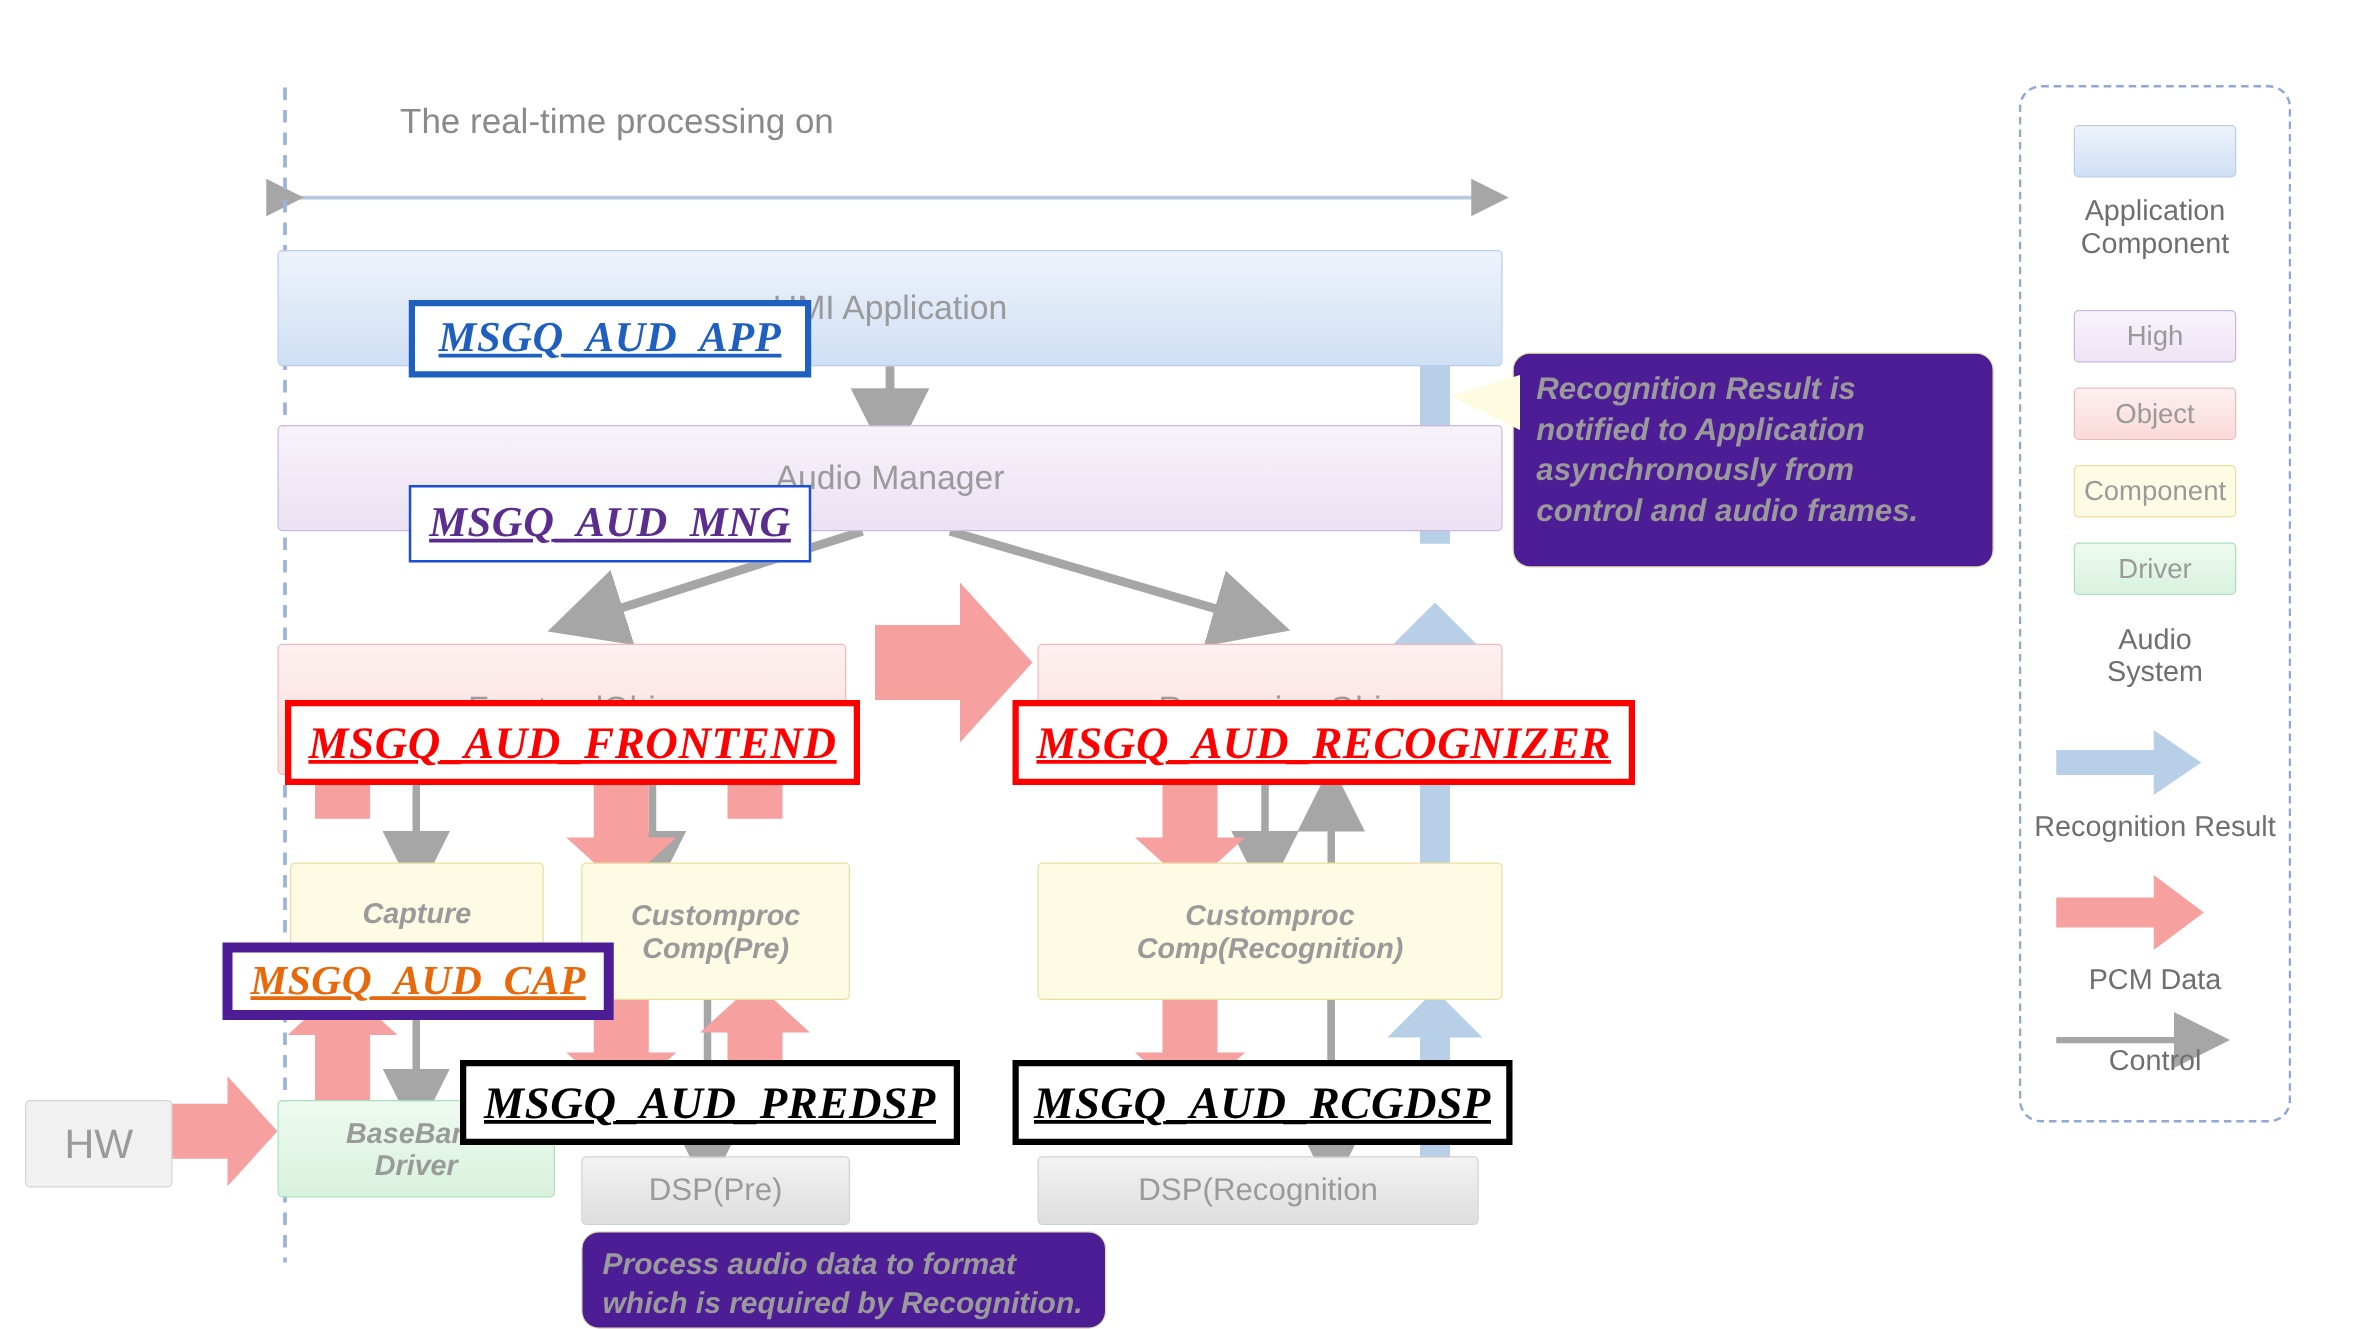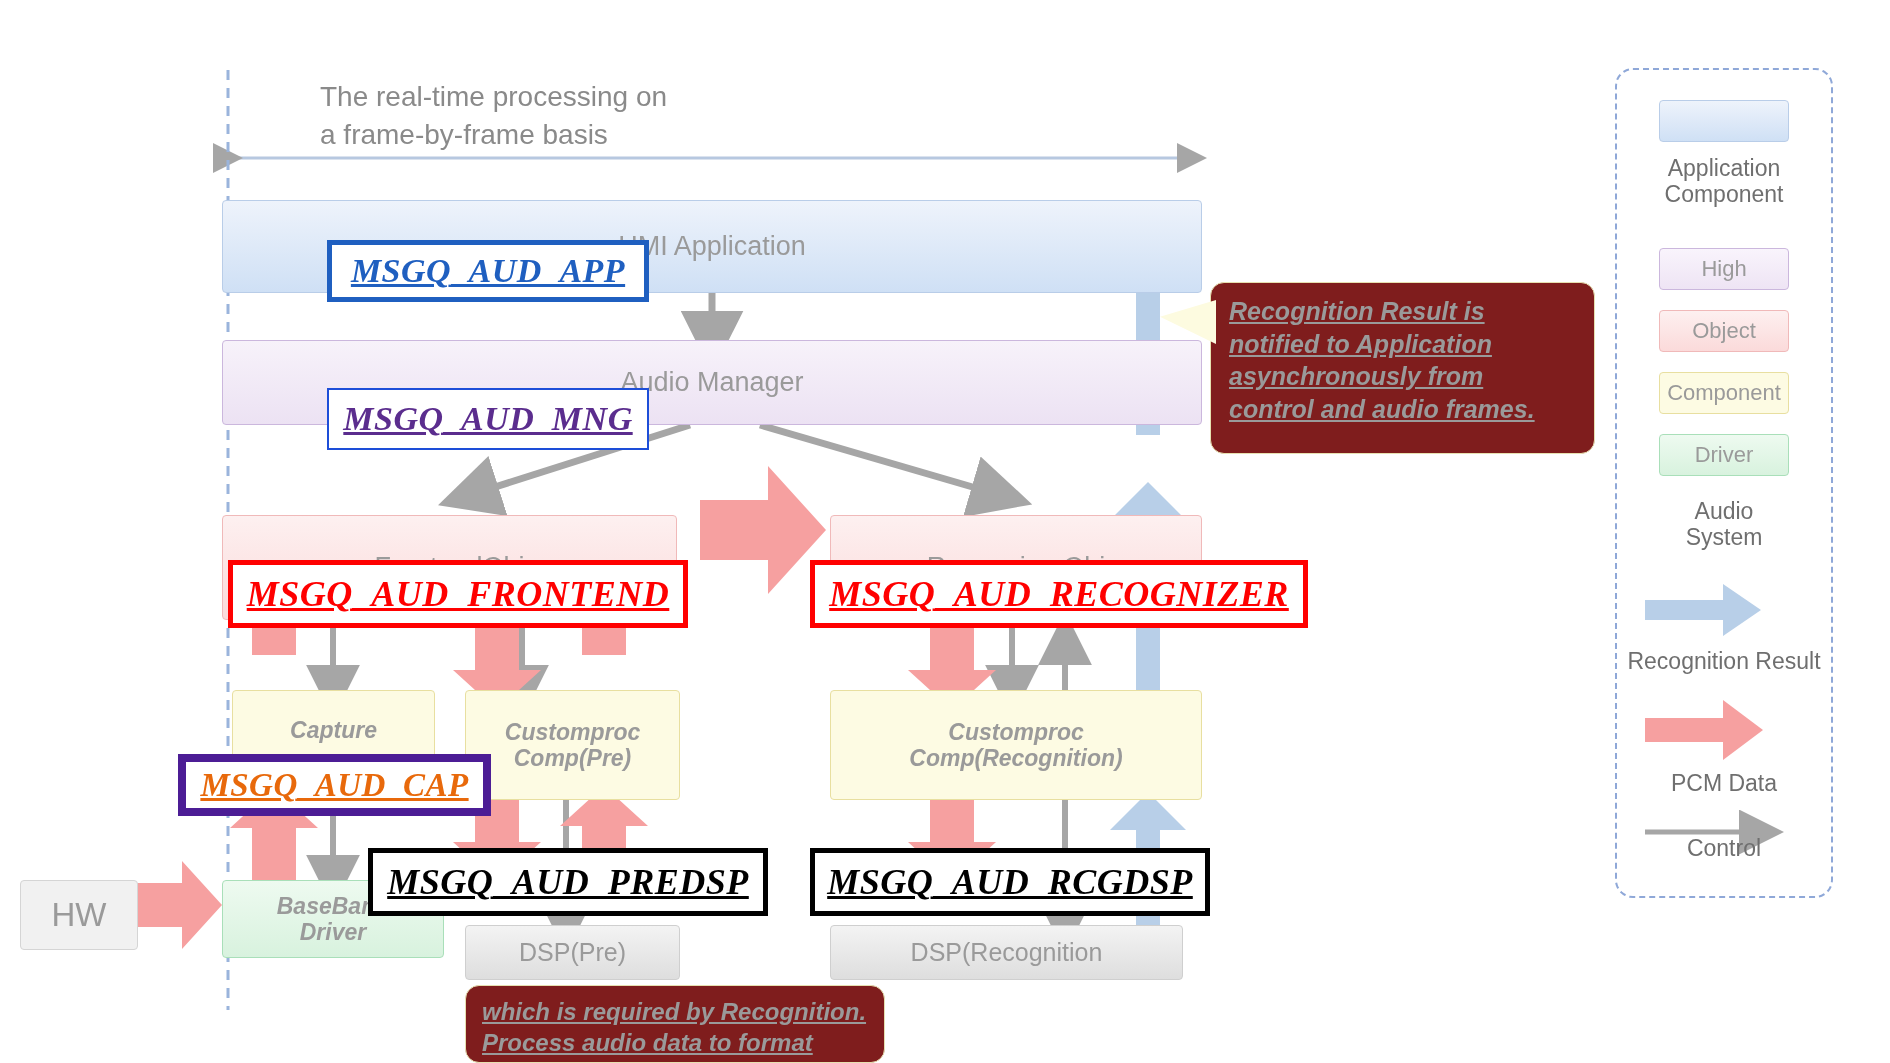--- a/index.html
+++ b/index.html
@@ -61,28 +61,28 @@
     font-family:"Liberation Serif", serif;
     font-weight:bold;font-style:italic;
     text-decoration:underline;
     white-space:nowrap;
     letter-spacing:0.5px;
   }
 
   
   .callout{
     position:absolute;
-    background:#7f1d1d;
+    background:#4c1d95;
     border:1px solid #e6e0b0;
     border-radius:14px;
     box-sizing:border-box;
     padding:12px 18px;
     color:#9a9a9a;
     font-style:italic;font-weight:bold;
-    font-size:25px;line-height:1.3;text-decoration:underline;
+    font-size:25px;line-height:1.3;
   }
   .callout.small{font-size:24px;}
 
   
   .legend{
     position:absolute;
     left:1615px;top:68px;width:218px;height:830px;
     border:2px dashed #8fa8d8;
     border-radius:18px;
     box-sizing:border-box;
@@ -186,21 +186,20 @@
 
   <g>
     <path d="M1645,610 l0,-10 l78,0 l0,-16 l38,26 l-38,26 l0,-16 l-78,0 z" fill="#b8cfe8"></path>
     <path d="M1645,730 l0,-12 l78,0 l0,-18 l40,30 l-40,30 l0,-18 l-78,0 z" fill="#f6a0a0"></path>
     <line x1="1645" y1="832" x2="1760" y2="832" stroke="#a6a6a6" stroke-width="5" marker-end="url(#greyhead)"></line>
   </g>
 </svg>
 
 <div class="titletext" style="left:320px;top:78px;width:520px;">
   <div>The real-time processing on</div>
-  <div>a frame-by-frame basis</div>
 </div>
 
 <div class="box hw" style="left:20px;top:880px;width:118px;height:70px;">
   <span>HW</span>
 </div>
 
 <div class="box app" style="left:222px;top:200px;width:980px;height:93px;">
   <span>HMI Application</span>
 </div>
 
@@ -273,22 +272,22 @@
 
 <div class="callout" style="left:1210px;top:282px;width:385px;height:172px;">
   <div>Recognition Result is</div>
   <div>notified to Application</div>
   <div>asynchronously from</div>
   <div>control and audio frames.</div>
 </div>
 <div class="abs" style="left:1160px;top:300px;width:56px;height:44px;background:#fdfbe0;clip-path:polygon(100% 0,100% 100%,0 38%);border-left:0;"></div>
 
 <div class="callout small" style="left:465px;top:985px;width:420px;height:78px;padding:10px 16px;">
+  <div>Process audio data to format</div>
   <div>which is required by Recognition.</div>
-  <div>Process audio data to format</div>
 </div>
 
 <div class="legend">
   <div class="legend-swatch" style="top:30px;background:linear-gradient(180deg,#eef3fb 0%,#cfe0f5 100%);border:1px solid #b9cde8;">
     <span></span>
   </div>
   <div class="legend-label" style="top:85px;">
     <div>Application</div>
     <div>Component</div>
   </div>

